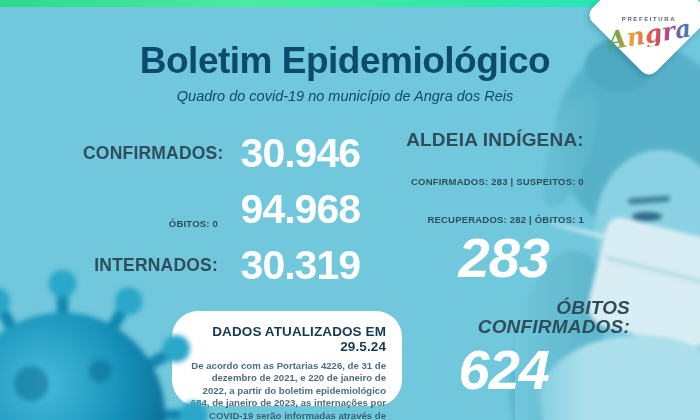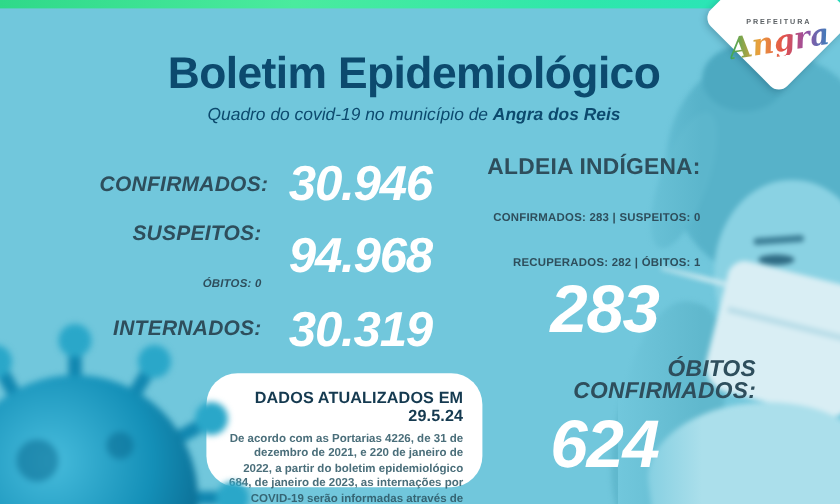--- a/index.html
+++ b/index.html
@@ -47,25 +47,25 @@
     display:inline-block; font-size:25px; font-weight:bold; font-style:italic;
     font-family:"DejaVu Serif", serif; transform:rotate(-9deg); line-height:1;
     background:linear-gradient(100deg,#1fa85c 0%,#e9a23b 30%,#e3504a 55%,#9b4fa0 75%,#2f86c0 100%);
     -webkit-background-clip:text; background-clip:text; color:transparent;
   }
 
   
   .header { position:absolute; top:40px; left:0; width:690px; text-align:center; z-index:4; color:#0c4a6e; }
   .title  { font-size:37px; font-weight:800; letter-spacing:-0.5px; }
   .subtitle { margin-top:6px; font-size:14.5px; font-style:italic; }
-  .subtitle b { font-weight:bold; }
+  .subtitle b { font-weight:normal; }
 
   
   .stats { position:absolute; top:130px; left:0; width:630px; z-index:4; display:flex; }
-  .col-left  { width:360px; padding-left:83px;font-style:italic; }
+  .col-left  { width:360px; padding-left:83px; }
   .col-right { width:270px; }
   .stat-row { display:flex; align-items:center; justify-content:flex-end; }
   .lbl-block { flex:1; text-align:right; color:#2e4e5c; line-height:1.02; }
   .lbl  { font-weight:bold; letter-spacing:0.2px; }
   .sub  { font-weight:bold; font-size:9.5px; letter-spacing:0.2px;margin-top:28px; }
   .val  { color:#ffffff; font-weight:800; letter-spacing:-1px; text-align:right; }
 
   .col-left  .stat-row { margin-bottom:9px; }
   .col-left  .lbl { font-size:17.5px; }
   .col-left  .val { width:142px; font-size:41px; padding-left:9px; }
@@ -124,21 +124,20 @@
   <div class="stats">
     <div class="col-left">
       <div class="stat-row">
         <div class="lbl-block">
           <div class="lbl">CONFIRMADOS:</div>
         </div>
         <div class="val">30.946</div>
       </div>
       <div class="stat-row">
         <div class="lbl-block">
-          <div class="lbl">SUSPEITOS:</div>
           <div class="sub">ÓBITOS: 0</div>
         </div>
         <div class="val">94.968</div>
       </div>
       <div class="stat-row">
         <div class="lbl-block">
           <div class="lbl">INTERNADOS:</div>
         </div>
         <div class="val">30.319</div>
       </div>

